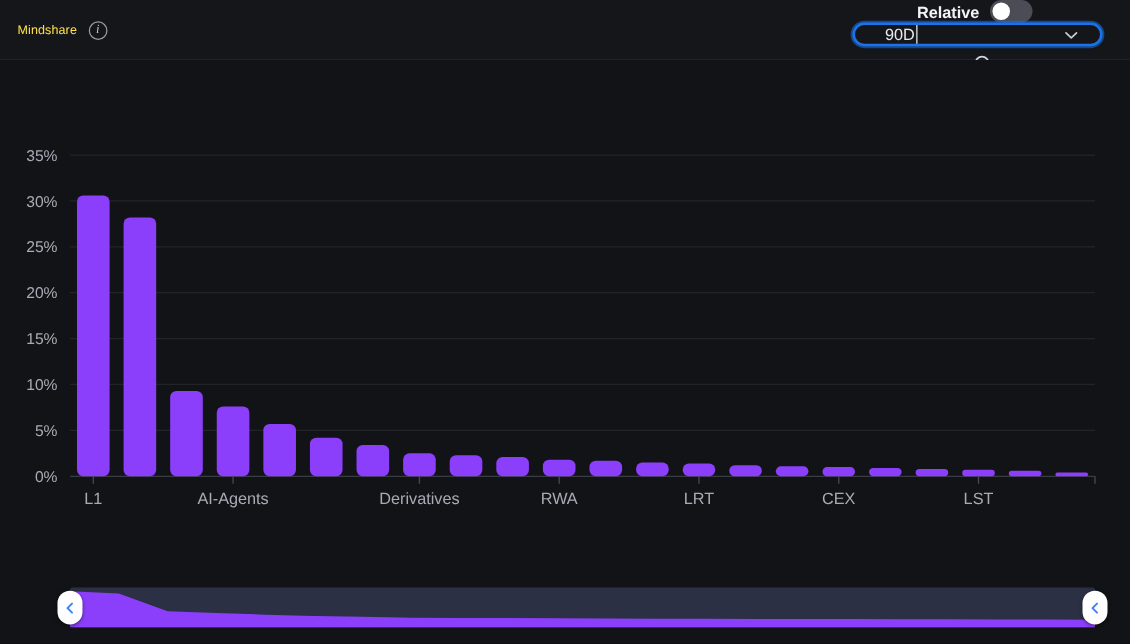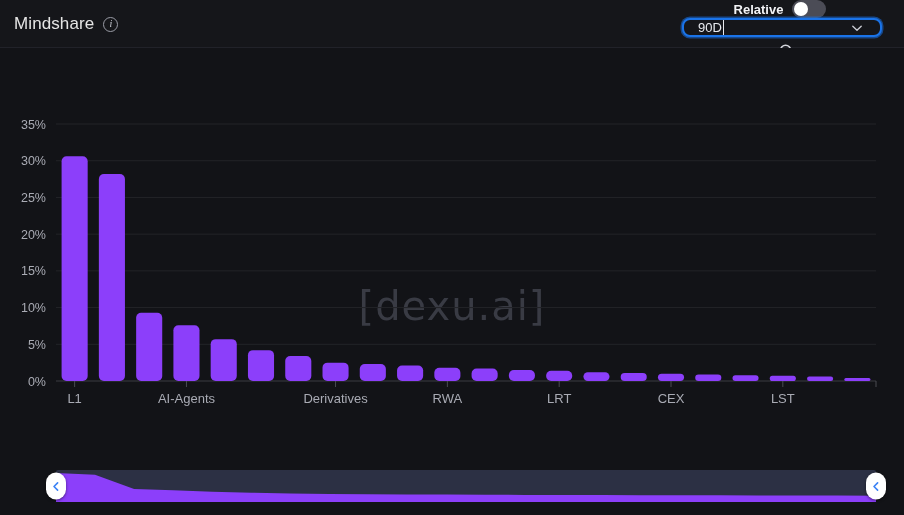--- a/index.html
+++ b/index.html
@@ -35,22 +35,22 @@
   #title-group {
     position: absolute;
     left: 14px; top: 0;
     height: 48px;
     display: flex;
     align-items: center;
     gap: 9px;
   }
 
   #chart-title {
-    color: #e5e5e5;
-    font-size: 17px;
+    color: #fde047;
+    font-size: 10px;
     letter-spacing: .1px;
     white-space: nowrap;
   }
 
   .info-icon {
     width: 15px; height: 15px;
     border: 1.4px solid #9a9ca6;
     border-radius: 50%;
     color: #c8cad2;
     font-size: 10px;
@@ -98,27 +98,27 @@
     width: 14px; height: 14px;
     border-radius: 50%;
     background: #ffffff;
   }
 
   
   #period-select {
     position: relative;
     width: 200px;
     height: 40px;
-    border-radius: 8px;
+    border-radius: 20px;
     background: #15161a;
     border: 2px solid #1a73e8;
     box-shadow: 0 0 0 1.5px rgba(26,115,232,.55);
     display: flex;
     align-items: center;
-    padding: 0 14px 0 14px;
+    padding: 0 14px 0 24px;
     cursor: text;
     margin-right: 10px;
   }
   #period-value {
     color: #e7e9ee;
     font-size: 13px;
     white-space: nowrap;
   }
   #period-caret {
     display: inline-block;
@@ -260,21 +260,20 @@
             <path d="M5.6 15.5 H1.5 V11.4"></path>
           </g>
         </svg>
       </div>
 
     </div>
   </div>
 
   <div id="chart-area">
 
-    <div id="watermark">[dexu.ai]</div>
 
     <svg id="plot-svg" width="904" height="420">
         <text x="46" y="337.5" class="ytick-label">0%</text>
         <line x1="56" y1="296.2857142857143" x2="876" y2="296.2857142857143" class="gridline"></line>
         <text x="46" y="300.7857142857143" class="ytick-label">5%</text>
         <line x1="56" y1="259.57142857142856" x2="876" y2="259.57142857142856" class="gridline"></line>
         <text x="46" y="264.07142857142856" class="ytick-label">10%</text>
         <line x1="56" y1="222.85714285714286" x2="876" y2="222.85714285714286" class="gridline"></line>
         <text x="46" y="227.35714285714286" class="ytick-label">15%</text>
         <line x1="56" y1="186.14285714285714" x2="876" y2="186.14285714285714" class="gridline"></line>

